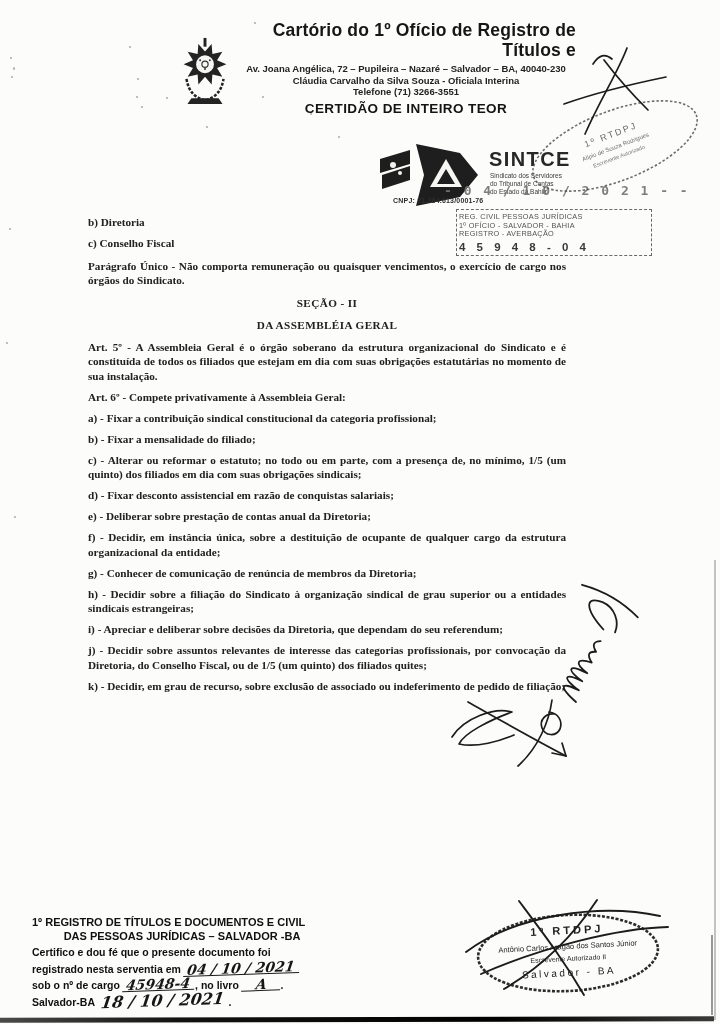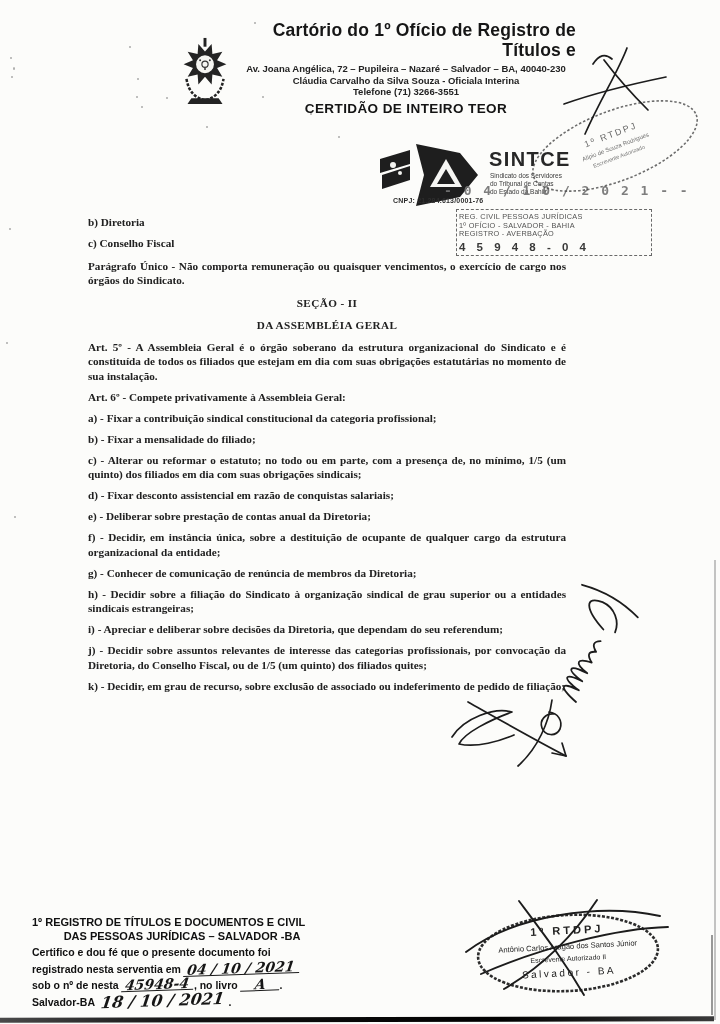--- a/index.html
+++ b/index.html
@@ -159,21 +159,21 @@
 
   <div class="footer">
     <div class="f-t1">1º REGISTRO DE TÍTULOS E DOCUMENTOS E CIVIL</div>
     <div class="f-t2">DAS PESSOAS JURÍDICAS – SALVADOR -BA</div>
     <div class="f-cert">Certifico e dou fé que o presente documento foi</div>
     <div class="f-cert">
       <span>registrado nesta serventia em</span>
       <span class="hw">04 / 10 / 2021</span>
     </div>
     <div class="f-cert">
-      <span>sob o nº  de nesta</span>
+      <span>sob o nº  de cargo</span>
       <span class="hw">45948-4</span><span>, no livro</span>
       <span class="hw" style="padding:0 14px">A</span><span>.</span>
     </div>
     <div class="f-cert">
       <span>Salvador-BA</span>
       <span class="hw big noline">18 / 10 / 2021</span><span>.</span>
     </div>
   </div>
 
   <svg class="oval-bottom" viewBox="0 0 196 94">

